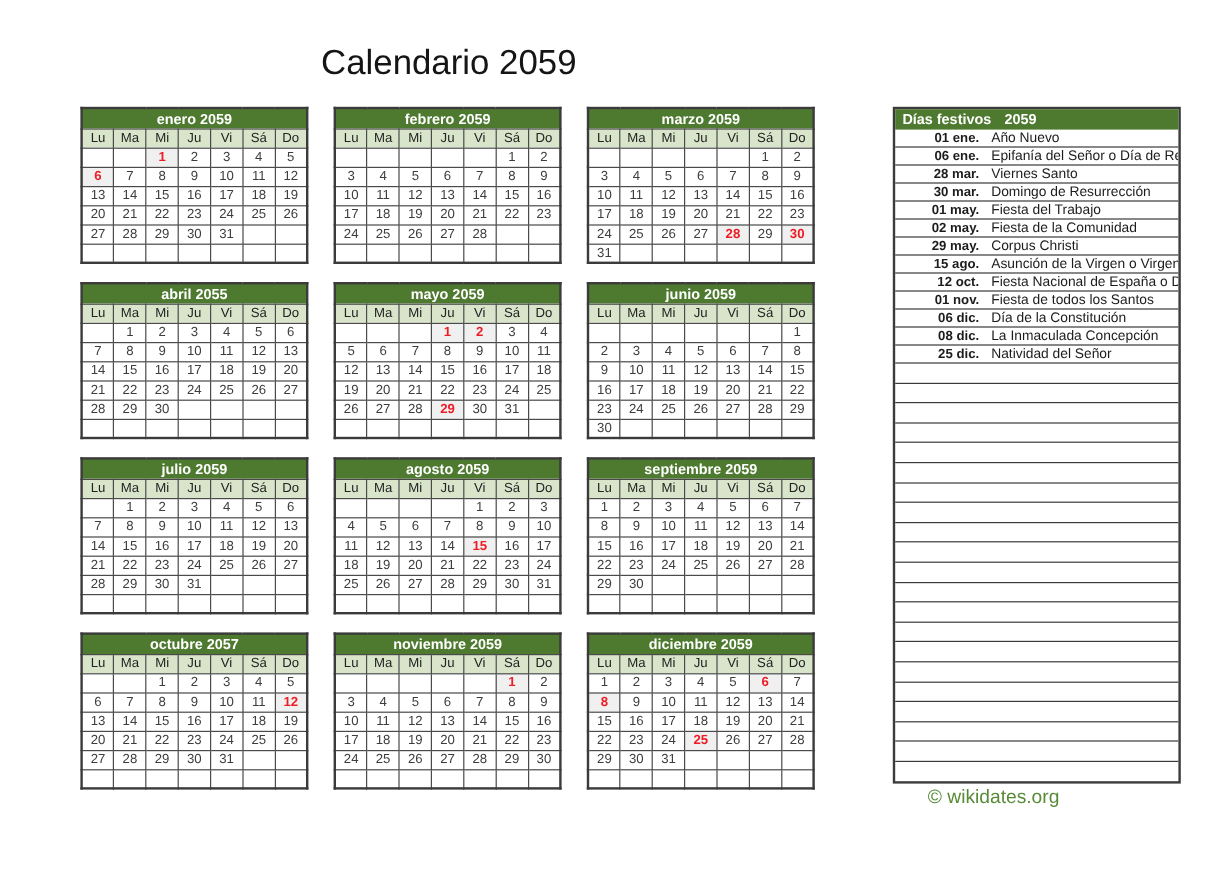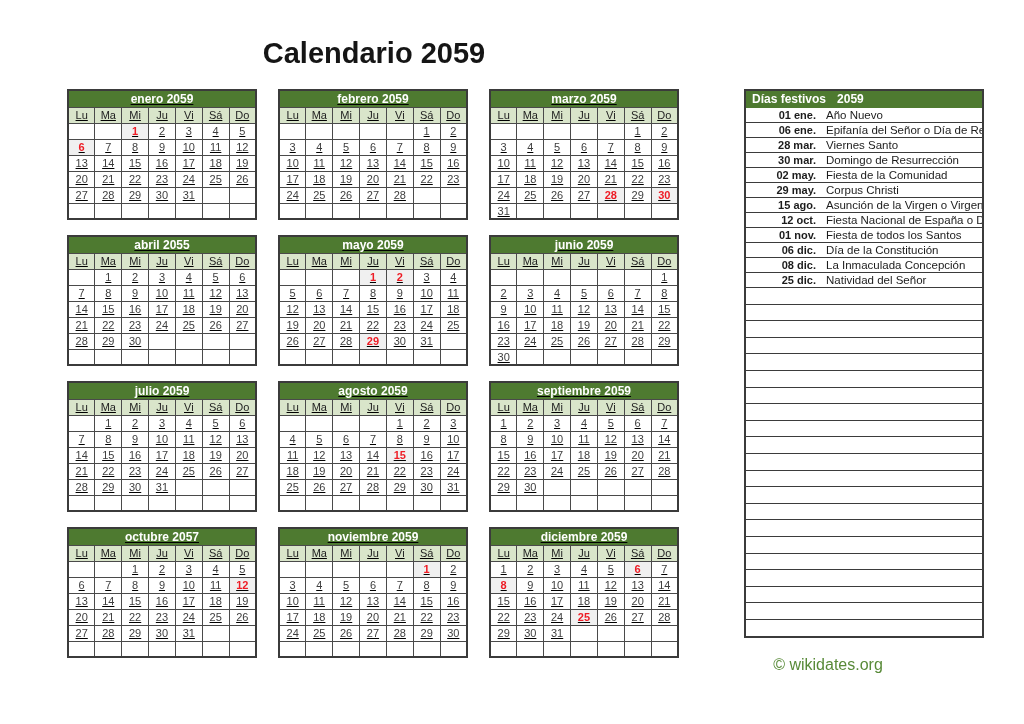--- a/index.html
+++ b/index.html
@@ -6,28 +6,28 @@
   html, body { background:#ffffff; }
   body {
     width:1024px; height:724px;
     font-family:"Liberation Sans", sans-serif;
     position:relative; overflow:hidden;
   }
   .page { position:relative; width:1024px; height:724px; background:#fff; }
 
   .title {
     position:absolute; top:37px; left:0; width:748px;
-    text-align:center; font-size:29px; font-weight:bold; color:#151515;
+    text-align:center; font-size:29px; font-weight:normal; color:#151515;
     letter-spacing:0px;
   }
 
   .months-grid {
     position:absolute; left:67px; top:89px;
     display:grid; grid-template-columns:repeat(3, 190px);
-    column-gap:21px; row-gap:15px;text-decoration:underline;
+    column-gap:21px; row-gap:15px;
   }
 
   table.month {
     border-collapse:collapse; table-layout:fixed; width:190px;
     border:2px solid #3b3b3b;
   }
   .month th, .month td { border:1px solid #4a4a4a; padding:0; }
   .month .mh {
     background:var(--green,#4e7a30); color:#ffffff;
     font-size:12px; font-weight:bold; height:17px; text-align:center;
@@ -940,20 +940,24 @@
         </div>
         <div class="hrow">
           <span class="hdate">28 mar.</span>
           <span class="hname">Viernes Santo</span>
         </div>
         <div class="hrow">
           <span class="hdate">30 mar.</span>
           <span class="hname">Domingo de Resurrección</span>
         </div>
         <div class="hrow">
+          <span class="hdate">01 may.</span>
+          <span class="hname">Fiesta del Trabajo</span>
+        </div>
+        <div class="hrow">
           <span class="hdate">02 may.</span>
           <span class="hname">Fiesta de la Comunidad</span>
         </div>
         <div class="hrow">
           <span class="hdate">29 may.</span>
           <span class="hname">Corpus Christi</span>
         </div>
         <div class="hrow">
           <span class="hdate">15 ago.</span>
           <span class="hname">Asunción de la Virgen o Virgen de</span>

